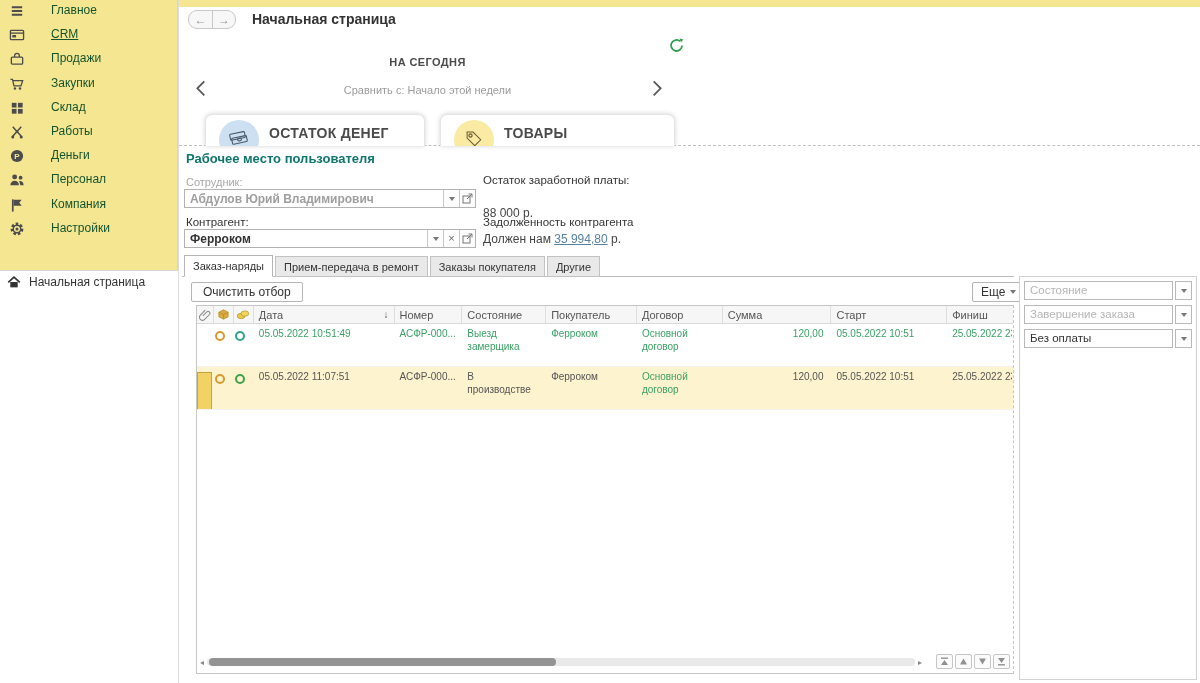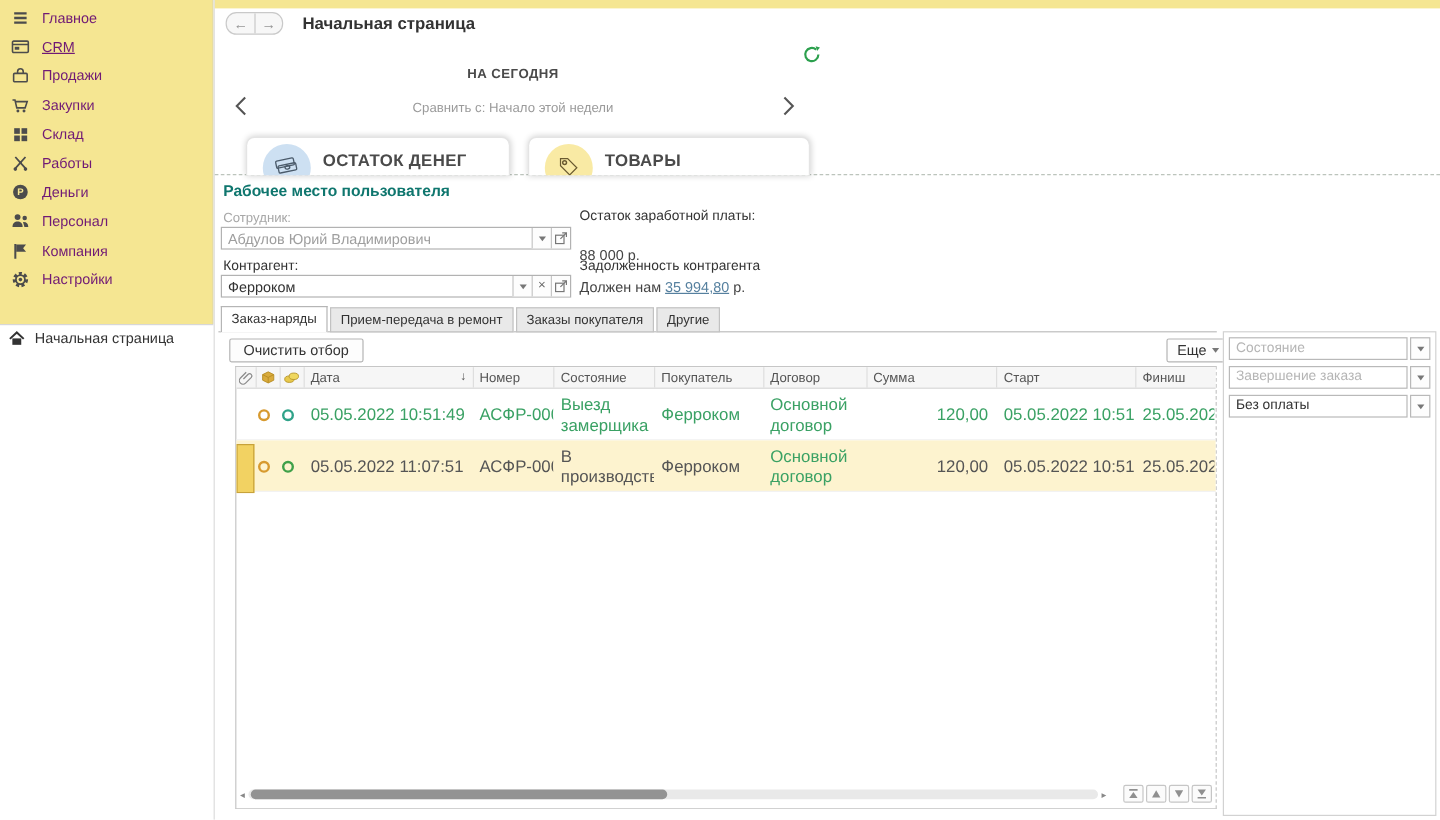--- a/index.html
+++ b/index.html
@@ -1,22 +1,22 @@
 <!DOCTYPE html>
 <html><head>
 <meta charset="utf-8">
 <style>
   * { margin:0; padding:0; box-sizing:border-box; }
   html,body { width:1200px; height:683px; overflow:hidden; font-family:"Liberation Sans",sans-serif; background:#fff; }
 
   
   .sidebar { position:absolute; left:0; top:0; width:178px; height:683px; background:#fff; }
   .sidebar-yellow { height:270px; background:#f5e692; padding-top:3px; border-right:1px solid #e0d7a8; }
-  .side-item { height:24.2px; display:flex; align-items:center; padding-left:9px; gap:10px;
-               font-size:12px; color:#701a75; cursor:pointer; }
+  .side-item { height:24.2px; display:flex; align-items:flex-start; padding-left:9px; gap:26px;
+               font-size:12px; color:#14532d; cursor:pointer; }
   .side-item svg { width:16px; height:16px; flex:none; }
   .side-item.active .side-lbl { text-decoration:underline; }
   .sidebar-home { height:23px; border-top:1px solid #d7d7d7; display:flex; align-items:center;
                   padding-left:7px; gap:8px; font-size:12px; color:#333; background:#fff; cursor:pointer; }
   .sidebar-home svg { width:14px; height:14px; }
 
   
   .main { position:absolute; left:178px; top:0; right:0; bottom:0; border-left:1px solid #dcdcdc; background:#fff; }
   .topstrip { height:7px; background:#f5e692; }
   .hdr { position:relative; height:26px; }
@@ -45,21 +45,21 @@
 
   
   .workplace { position:relative; height:109px; }
   .wp-title { position:absolute; left:7px; top:5px; font-size:13px; font-weight:bold; color:#0f766e; }
   .lbl-dim  { position:absolute; left:7px; top:30px; font-size:11px; color:#a8a8a8; }
   .lbl-bold { position:absolute; font-size:11.5px; font-weight:normal; color:#333; }
   .val-text { position:absolute; font-size:12px; color:#444; }
   .combo { position:absolute; display:flex; height:19px; background:#fff; border:1px solid #b2b2b2; }
   .combo-emp { left:5px; top:43px; width:292px; }
   .combo-con { left:5px; top:83px; width:292px; }
-  .combo-text { flex:1; font-size:12px; color:#333; padding:2px 5px; white-space:nowrap; overflow:hidden; }
+  .combo-text { flex:1; font-size:12px; color:#333; padding:2px 5px; white-space:nowrap; overflow:hidden;font-weight:bold; }
   .combo-emp .combo-text { color:#9e9e9e; }
   .combo-btn { width:16px; border-left:1px solid #c6c6c6; display:flex; align-items:center; justify-content:center;
                color:#666; cursor:pointer; background:#fdfdfd; }
   .tri-down { width:0; height:0; border:3.5px solid transparent; border-top:4px solid #777; margin-top:4px; }
   .clear-x { font-size:11px; color:#666; line-height:1; }
   .debt-link { color:#56809f; text-decoration:underline; cursor:pointer; }
 
   
   .bottom { position:absolute; top:255px; left:0; right:0; bottom:0; }
   .tabs { position:absolute; left:5px; top:0; display:flex; align-items:flex-end; z-index:2; }
@@ -75,21 +75,21 @@
   
   .table-box { position:absolute; left:17px; top:50px; width:818px; height:369px;
                border:1px solid #c6c6c6; border-right-style:dashed; background:#fff; }
   .t-header { display:flex; height:18px; background:#f6f6f6; border-bottom:1px solid #d9d9d9;
               font-size:11px; color:#555; }
   .t-cell { border-right:1px solid #dedede; padding:2px 5px; overflow:hidden; white-space:nowrap; }
   .t-header .t-cell { display:flex; align-items:center; gap:2px; cursor:pointer; }
   .c0{width:17px;padding:0;justify-content:center}.c1{width:20px;padding:1px;justify-content:center}
   .c2{width:20px;padding:1px;justify-content:center}.c3{width:141px}.c4{width:68px}.c5{width:84px}
   .c6{width:91px}.c7{width:86px}.c8{width:109px}.c9{width:116px}.c10{width:66px;border-right:none}
-  .t-row { display:flex; height:43px; font-size:14px; border-bottom:1px solid #f2f2f2; cursor:pointer;align-items:center; }
+  .t-row { display:flex; height:43px; font-size:10px; border-bottom:1px solid #f2f2f2; cursor:pointer; }
   .t-row .t-cell { padding-top:4px; white-space:normal; line-height:1.25; border-right:1px solid transparent; }
   .t-row .c3,.t-row .c4,.t-row .c8,.t-row .c9,.t-row .c10 { white-space:nowrap; }
   .t-row .c8b { text-align:right; padding-right:7px; }
   .row-green { color:#3aa164; }
   .row-sel { background:#fdf3cf; color:#555; }
   .row-sel .cell-contract { color:#3aa164; }
   .sort-ind { font-size:10px; color:#555; margin-left:auto; }
   .ring { width:10px; height:10px; border-radius:50%; border:2px solid; display:inline-block; margin-top:3px; }
   .ring-orange { border-color:#d79a2f; } .ring-teal { border-color:#2fa289; } .ring-green { border-color:#3fa049; }
   .row-marker { width:15px; height:41px; background:#f2d262; border:1px solid #c7a23a; margin:1px 0 0 0; }

